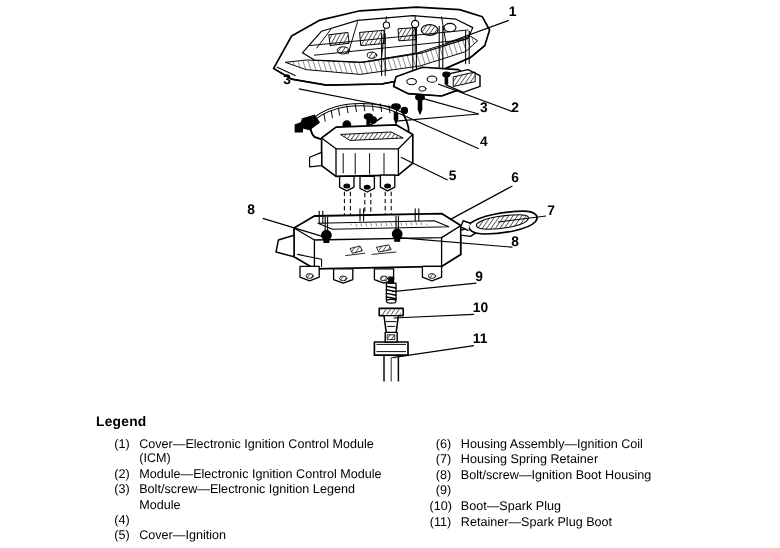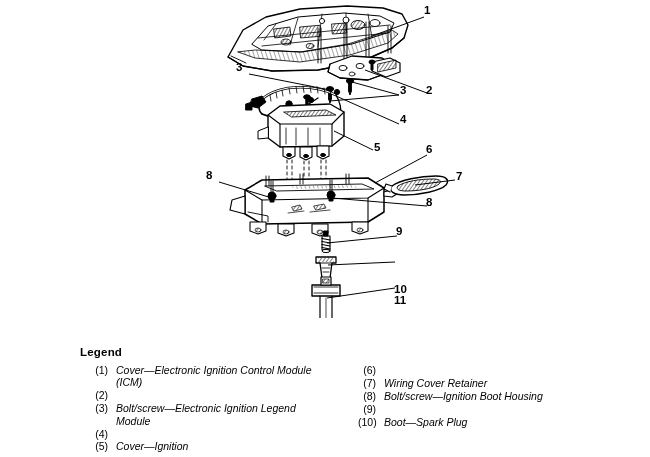--- a/index.html
+++ b/index.html
@@ -71,21 +71,20 @@
   }
   .legend-num {
     width: 26px;
     min-width: 26px;
     text-align: right;
     padding-right: 8px;
     box-sizing: border-box;
   }
   .legend-text {
     flex: 1;
-    font-style: italic;
   }
 </style>
 </head>
 <body>
 
 <div id="page">
 
   <div id="diagram-area">
     <svg id="diagram-svg" viewBox="0 0 650 318" xmlns="http://www.w3.org/2000/svg">
       <defs>
@@ -378,63 +377,69 @@
     <span class="callout" style="left:426px; top:85px;">2</span>
     <span class="callout" style="left:236px; top:62px;">3</span>
     <span class="callout" style="left:400px; top:85px;">3</span>
     <span class="callout" style="left:400px; top:114px;">4</span>
     <span class="callout" style="left:374px; top:142px;">5</span>
     <span class="callout" style="left:426px; top:144px;">6</span>
     <span class="callout" style="left:456px; top:171px;">7</span>
     <span class="callout" style="left:206px; top:170px;">8</span>
     <span class="callout" style="left:426px; top:197px;">8</span>
     <span class="callout" style="left:396px; top:226px;">9</span>
-    <span class="callout" style="left:394px; top:252px;margin-top:32px;">10</span>
-    <span class="callout" style="left:394px; top:295px;">11</span>
+    <span class="callout" style="left:394px; top:252px;">10</span>
+    <span class="callout" style="left:394px; top:278px;">11</span>
   </div>
 
   <div id="legend">
     <div id="legend-title">Legend</div>
 
     <div class="legend-col" id="legend-col-left">
       <div class="legend-item">
         <span class="legend-num">(1)</span>
         <span class="legend-text">Cover—Electronic Ignition Control Module (ICM)</span>
       </div>
       <div class="legend-item">
         <span class="legend-num">(2)</span>
+        <span class="legend-text">Module—Electronic Ignition Control Module</span>
       </div>
       <div class="legend-item">
         <span class="legend-num">(3)</span>
         <span class="legend-text">Bolt/screw—Electronic Ignition Legend Module</span>
       </div>
       <div class="legend-item">
         <span class="legend-num">(4)</span>
       </div>
       <div class="legend-item">
         <span class="legend-num">(5)</span>
         <span class="legend-text">Cover—Ignition</span>
       </div>
     </div>
 
     <div class="legend-col" id="legend-col-right">
       <div class="legend-item">
         <span class="legend-num">(6)</span>
+        <span class="legend-text">Housing Assembly—Ignition Coil</span>
       </div>
       <div class="legend-item">
         <span class="legend-num">(7)</span>
-        <span class="legend-text">Wiring Cover Retainer</span>
+        <span class="legend-text">Housing Spring Retainer</span>
       </div>
       <div class="legend-item">
         <span class="legend-num">(8)</span>
         <span class="legend-text">Bolt/screw—Ignition Boot Housing</span>
       </div>
       <div class="legend-item">
         <span class="legend-num">(9)</span>
       </div>
       <div class="legend-item">
         <span class="legend-num">(10)</span>
         <span class="legend-text">Boot—Spark Plug</span>
       </div>
+      <div class="legend-item">
+        <span class="legend-num">(11)</span>
+        <span class="legend-text">Retainer—Spark Plug Boot</span>
+      </div>
     </div>
   </div>
 
 </div>
 
 </body></html>

